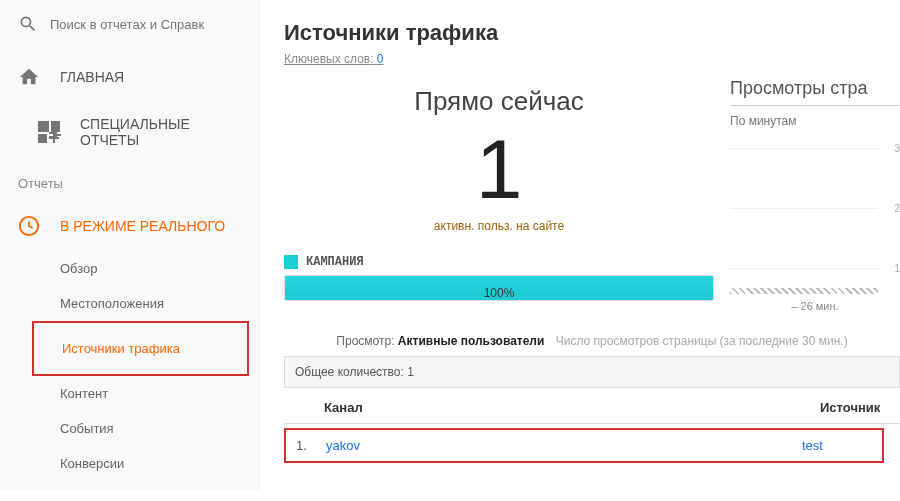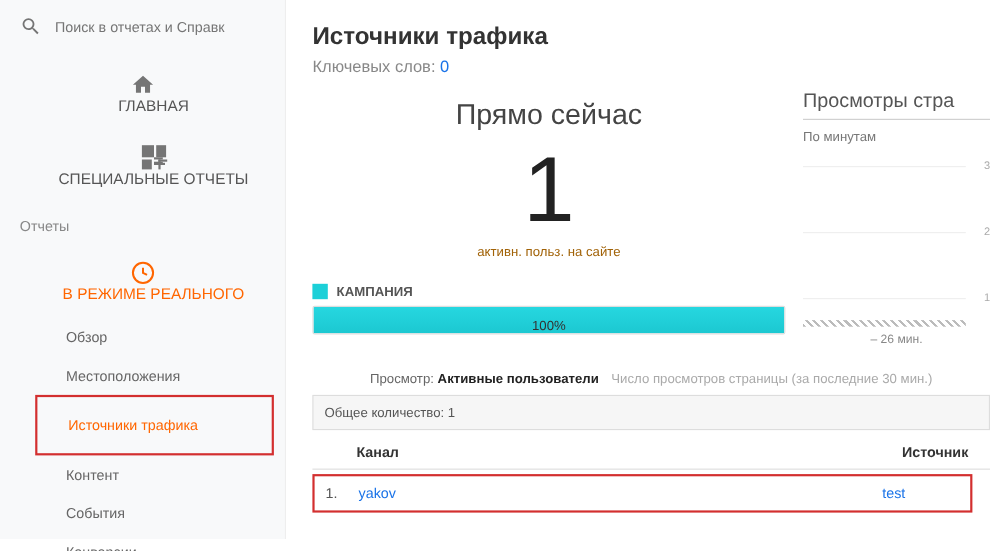--- a/index.html
+++ b/index.html
@@ -4,21 +4,21 @@
 <style>
   * { box-sizing: border-box; margin: 0; padding: 0; }
   body { font-family: Arial, Helvetica, sans-serif; background: #fff; color: #333; width: 900px; height: 501px; overflow: hidden; }
   .layout { display: flex; height: 490px; }
 
   
   .sidebar { width: 260px; background: #f8f9fa; border-right: 1px solid #eee; padding-top: 8px; flex-shrink: 0; }
   .search-row { display: flex; align-items: center; padding: 6px 18px 18px 18px; color: #777; }
   .search-row svg { width: 20px; height: 20px; flex-shrink: 0; }
   .search-row input { border: none; background: transparent; margin-left: 12px; font-size: 13px; color: #666; width: 100%; outline: none; }
-  .nav-item { display: flex; align-items: center; padding: 14px 18px; color: #555; font-size: 14px; cursor: pointer; flex-direction: column; }
+  .nav-item { display: flex; align-items: center; padding: 14px 18px; color: #555; font-size: 14px; cursor: pointer; }
   .nav-item svg, .nav-item .dash-icon { width: 22px; height: 22px; flex-shrink: 0; color: #757575; fill: #757575; }
   .nav-item span { margin-left: 20px; }
   .section-label { padding: 14px 18px 10px 18px; font-size: 13px; color: #888; }
   .nav-sub { padding: 10px 18px 10px 60px; font-size: 13px; color: #666; cursor: pointer; }
   .nav-item.active-orange svg { color: #f60; fill: #f60; }
   .nav-item.active-orange span { color: #f60; }
   .nav-sub.highlighted { color: #f60; }
   .highlight-box { border: 2px solid #d32f2f; margin: 0 10px 0 32px; padding: 8px 0; }
   .highlight-box .nav-sub { padding-left: 28px; }
   .dash-icon { display: inline-block; position: relative; }
@@ -26,32 +26,32 @@
   .dash-icon::after  { content:""; position:absolute; left:13px; top:0; width:9px; height:11px; background:#757575; }
   .dash-icon b::before { content:""; position:absolute; left:0; top:13px; width:9px; height:9px; background:#757575; }
   .dash-icon b::after  { content:""; position:absolute; left:11px; top:15px; width:8px; height:2px; background:#757575; box-shadow:0 -4px 0 #757575, 4px -2px 0 #757575,-4px -2px 0 transparent; }
   .dash-plus { position:absolute; left:11px; top:13px; width:11px; height:9px; }
   .dash-plus::before{content:"";position:absolute;left:4px;top:0;width:2px;height:9px;background:#757575;}
   .dash-plus::after{content:"";position:absolute;left:0;top:3px;width:10px;height:2px;background:#757575;}
 
   
   .main { flex: 1; padding: 20px 0 0 24px; position: relative; overflow: hidden; }
   .page-title { font-size: 22px; font-weight: bold; color: #333; }
-  .kw-row { font-size: 15px; color: #888; margin-top: 6px; }
+  .kw-row { font-size: 12px; color: #888; margin-top: 6px; text-decoration: underline; }
   .kw-row a { color: #1a73e8; text-decoration: none; }
 
   .panels { display: flex; margin-top: 12px; }
   .left-panel { width: 430px; flex-shrink: 0; }
   .right-panel { flex: 1; padding-left: 16px; min-width: 0; }
 
   .now-title { text-align: center; font-size: 26px; color: #444; margin-top: 8px; }
   .big-number { text-align: center; font-size: 84px; line-height: 1; color: #222; margin-top: 10px; font-weight: 300; }
   .active-caption { text-align: center; font-size: 12px; color: #a16207; margin-top: 8px; }
 
-  .campaign-row { margin-top: 22px; font-size: 12px; font-weight: bold; color: #555; display: flex; align-items: center; }
+  .campaign-row { margin-top: 22px; font-size: 12px; font-weight: bold; color: #555; display: flex; align-items: center; font-family: Liberation Mono, monospace; }
   .campaign-swatch { width: 14px; height: 14px; background: #1cd0d8; margin-right: 8px; }
   .bar-wrap { margin-top: 6px; border: 1px solid #ddd; height: 26px; display:flex; align-items:flex-end; justify-content:center; background: linear-gradient(#26d7e0,#1cc8d1); font-size: 12px; color: #333; border-radius: 2px; }
 
   .right-title { font-size: 18px; color: #555; border-bottom: 1px solid #ccc; padding-bottom: 6px; white-space: nowrap; overflow: hidden; }
   .right-sub { font-size: 12px; color: #777; margin-top: 8px; }
   .mini-chart { margin-top: 10px; height: 170px; position: relative; }
   .mini-chart .grid { position: absolute; left: 0; right: 22px; border-top: 1px solid #eee; font-size: 10px; color: #aaa; }
   .mini-chart .gval { position:absolute; right:0; font-size:10px; color:#aaa; transform: translateY(-50%); }
   .mini-chart .xlabel { position:absolute; bottom:-4px; left:50%; transform:translateX(-50%); font-size:11px; color:#888; }
   .mini-chart .hatch { position:absolute; left:0; right:22px; bottom:14px; height:6px; background: repeating-linear-gradient(45deg,#bbb 0 2px,transparent 2px 5px); }

